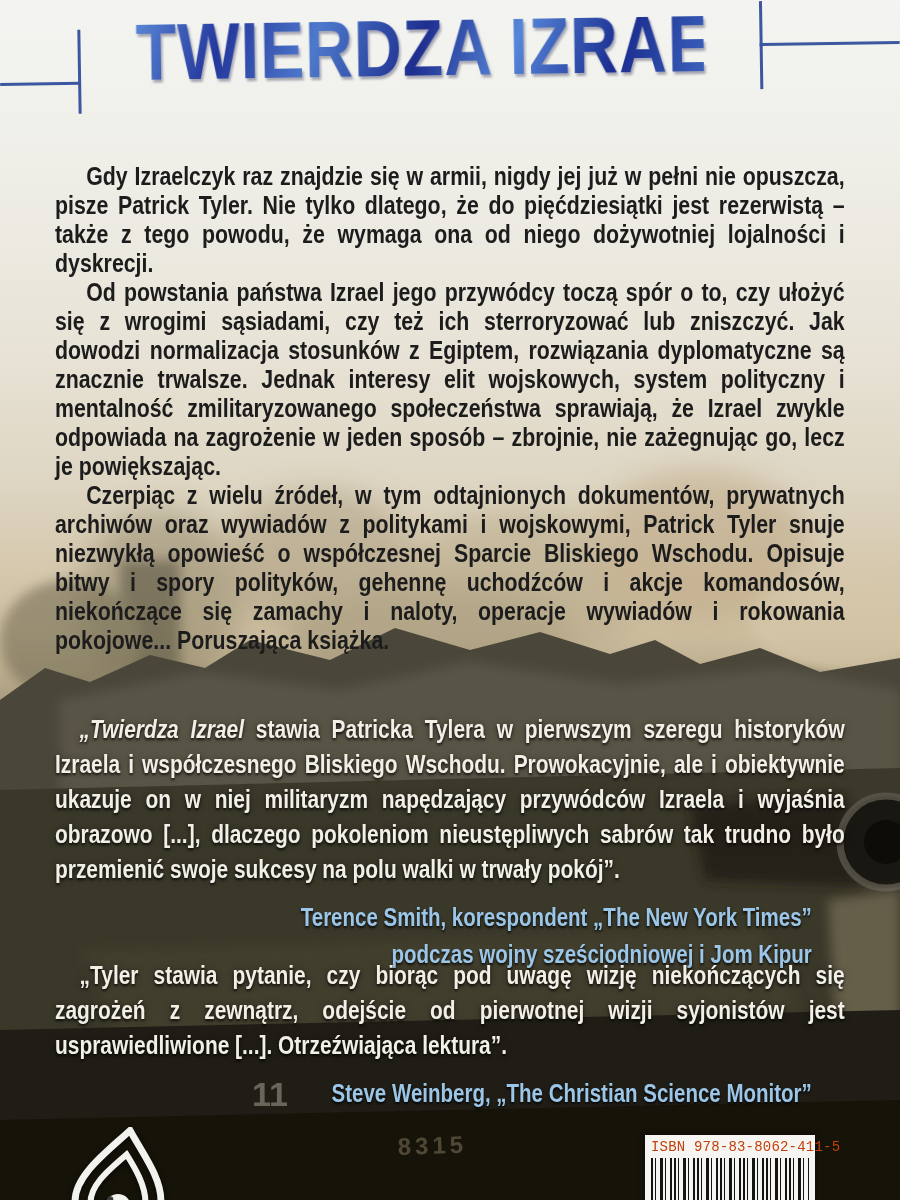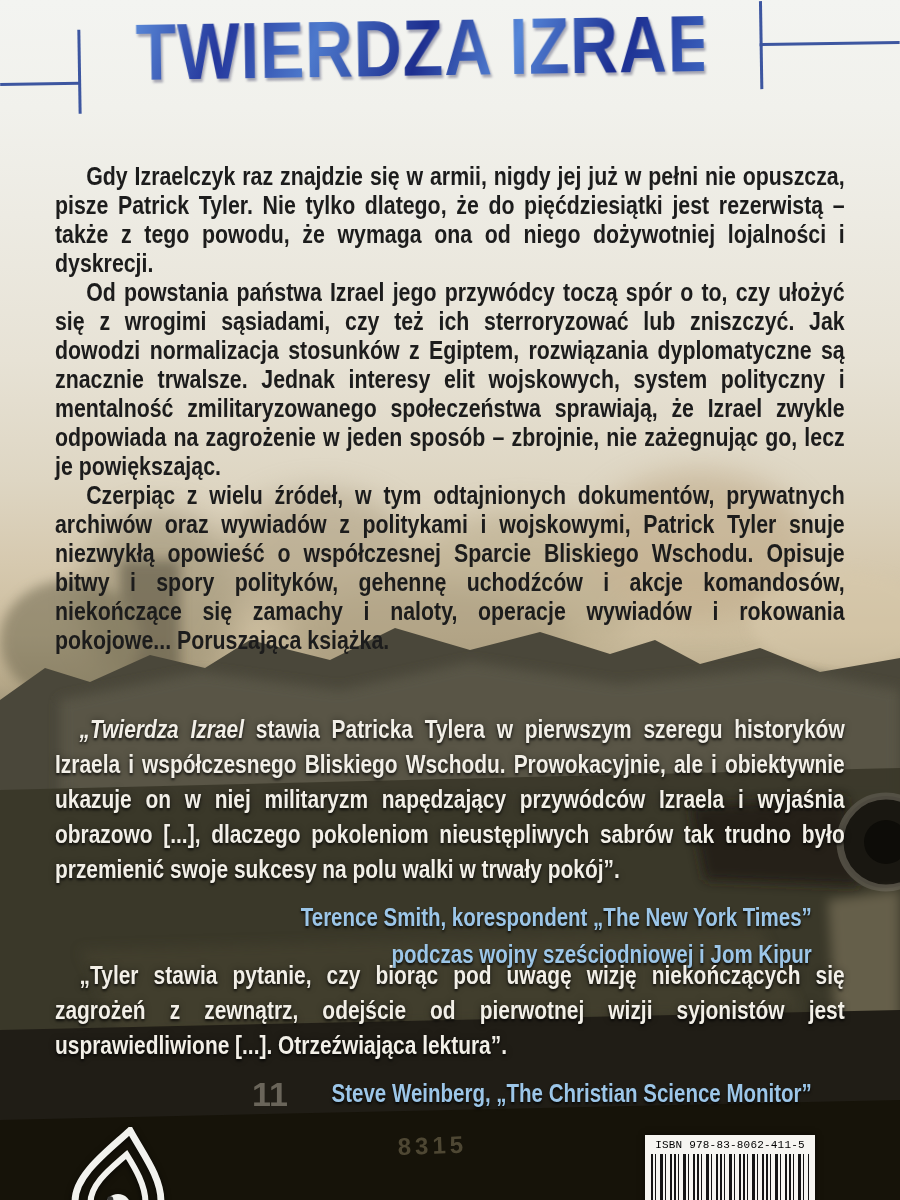--- a/index.html
+++ b/index.html
@@ -82,21 +82,21 @@
   .publisher-logo svg { filter: drop-shadow(0 2px 3px rgba(0,0,0,0.6)); }
 
   
   .isbn-box {
     position: absolute; left: 645px; top: 1135px; width: 170px; height: 80px;
     background: #f6f5f1; z-index: 3; padding: 4px 6px 0 6px;
     box-shadow: 0 0 6px rgba(0,0,0,0.5);
   }
   .isbn-text {
     font-family: "Liberation Mono", monospace;
-    font-size: 11px; color: #000000; letter-spacing: 0.2px;
+    font-size: 14px; color: #c2410c; letter-spacing: 0.2px;
     text-align: center; white-space: nowrap;
   }
   .barcode {
     margin-top: 3px; height: 52px; width: 158px;
     background: repeating-linear-gradient(90deg,
       #141414 0 2px, #f6f5f1 2px 4px, #141414 4px 5px, #f6f5f1 5px 9px,
       #141414 9px 12px, #f6f5f1 12px 14px, #141414 14px 15px, #f6f5f1 15px 19px,
       #141414 19px 21px, #f6f5f1 21px 23px);
   }
 </style>

